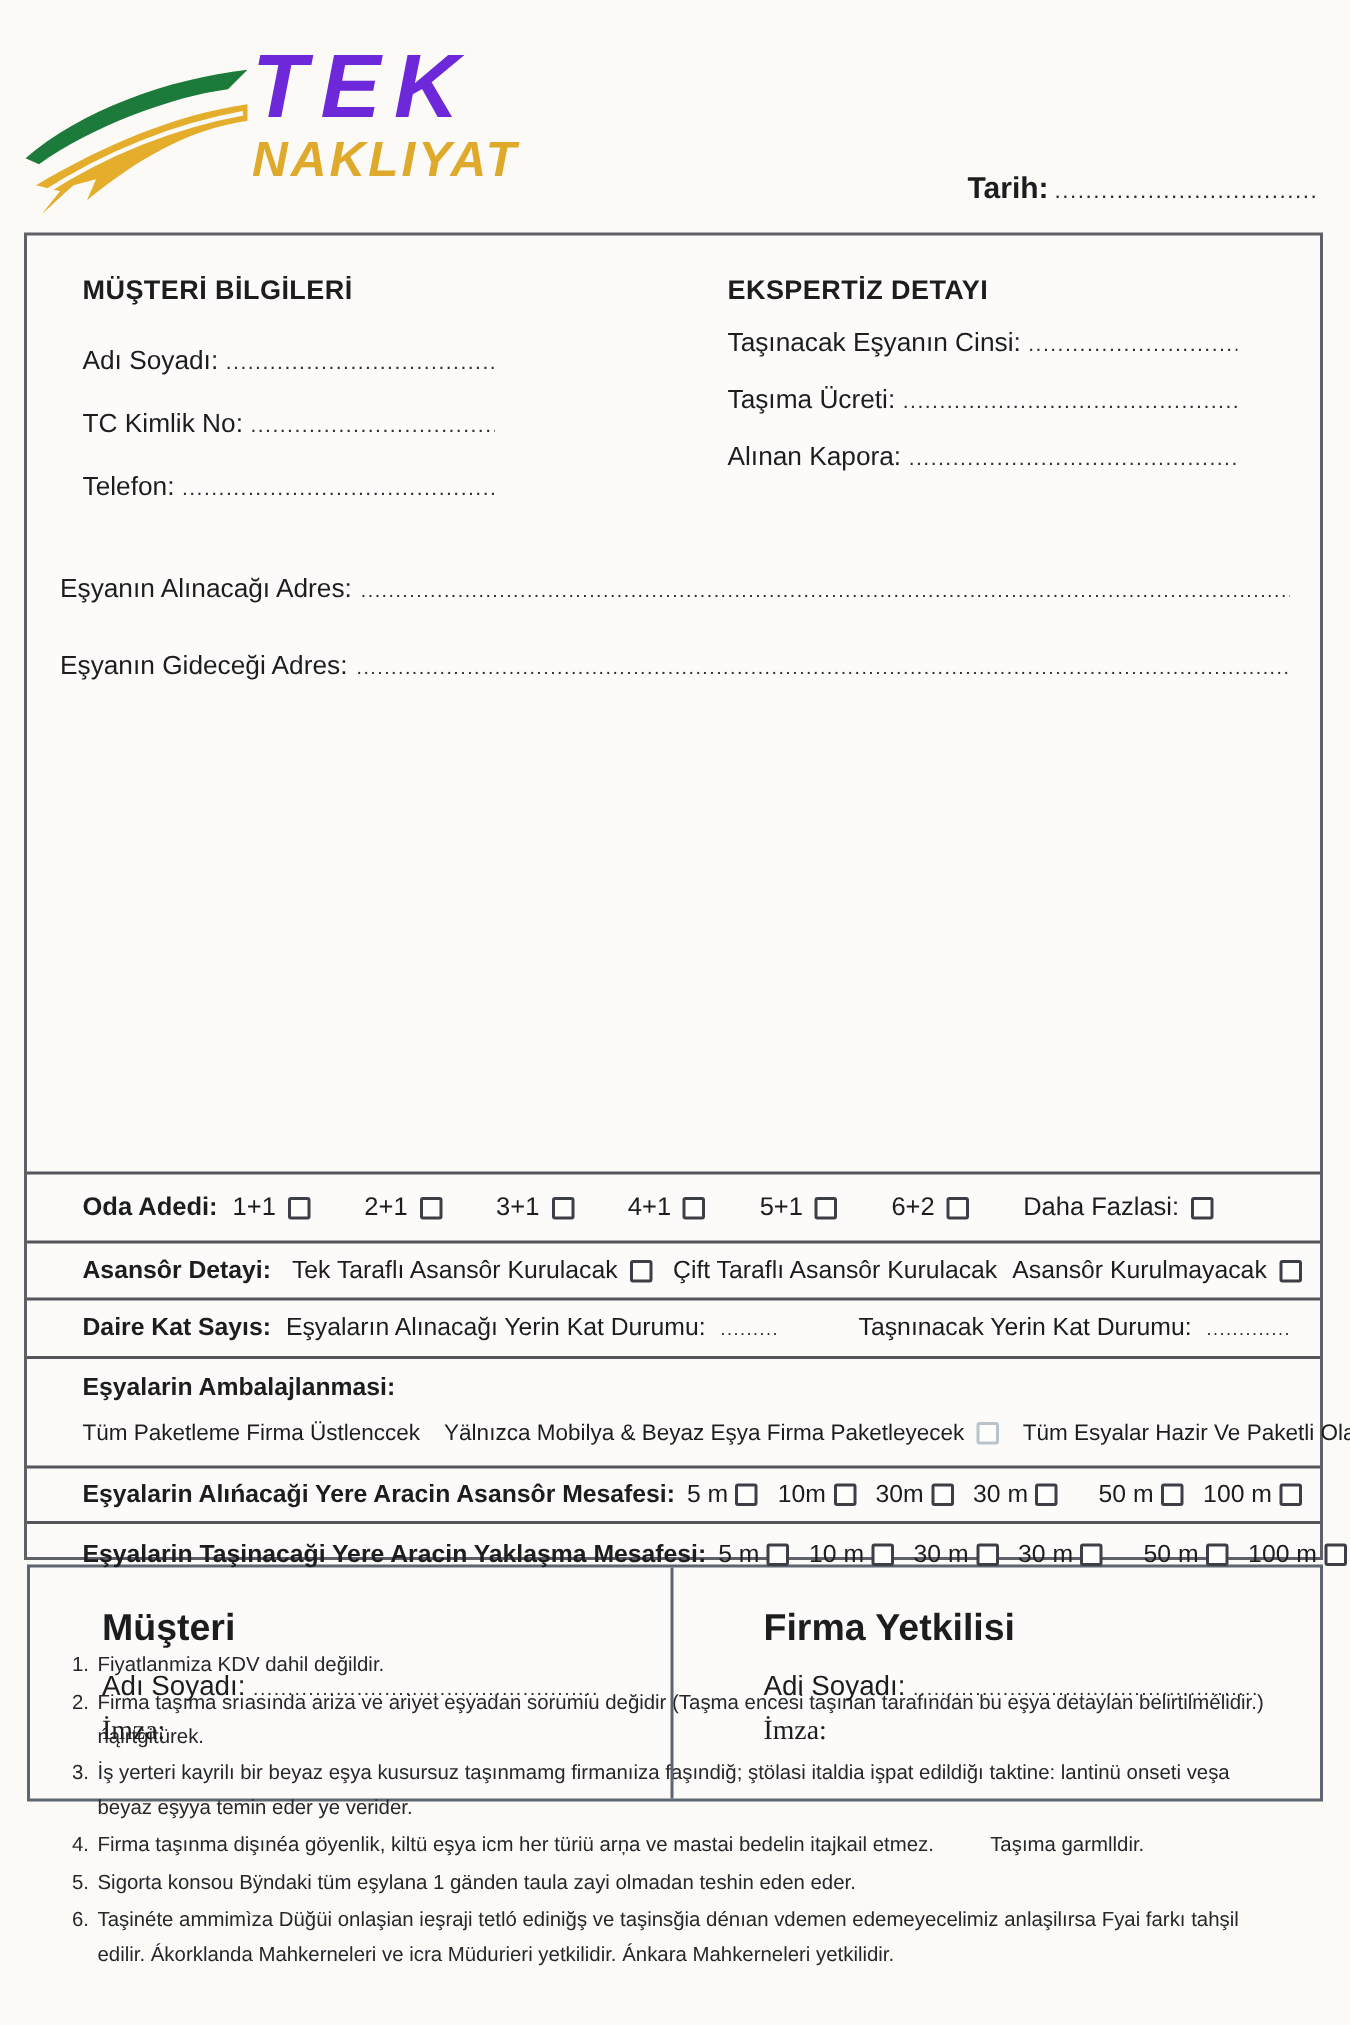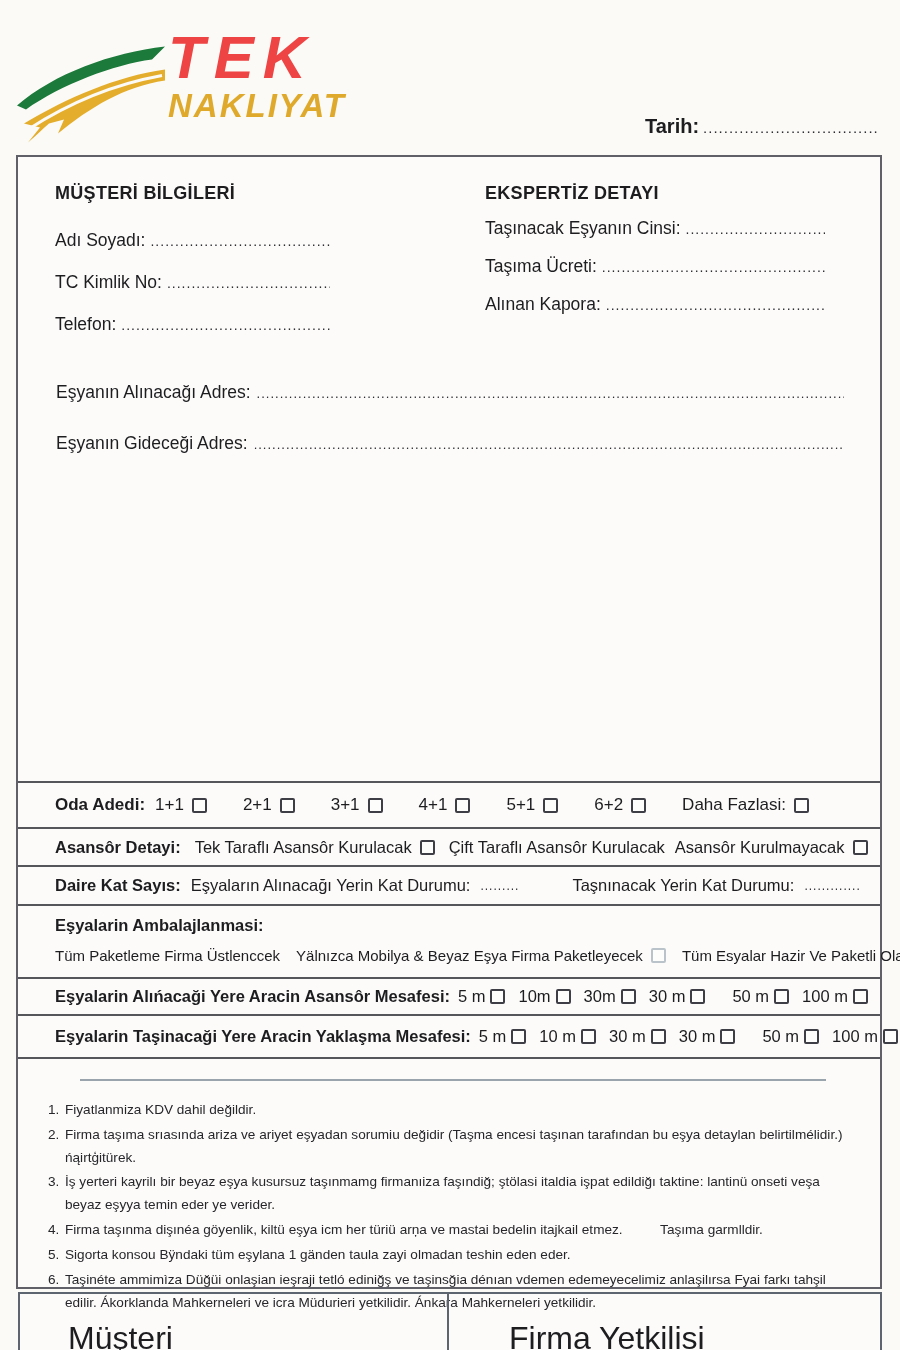--- a/index.html
+++ b/index.html
@@ -15,37 +15,37 @@
   .logo svg { width:150px; height:105px; margin-top:14px; }
   .logo-text { margin-left:2px; }
   .logo-tek { font-size:60px; font-weight:bold; font-style:italic; letter-spacing:9px; line-height:1.0; }
   .logo-nak { font-size:33px; font-weight:bold; font-style:italic; letter-spacing:2px; line-height:1.0; margin-top:1px; }
   .tarih { position:absolute; right:20px; top:115px; width:235px; display:flex; align-items:baseline; }
   .tarih-label { font-size:20px; font-weight:bold; }
   .tarih-dots { flex:1; overflow:hidden; white-space:nowrap; font-size:15px; letter-spacing:1px; color:#2a2a2e; padding-left:4px; }
 
   
   .box { margin:0 18px; border:2px solid #606068; background:#fcfbf9; }
-  .main-box { height:1134px;margin-left:16px; }
+  .main-box { height:885px;margin-left:16px; }
   .sig-box { margin-top:3px; height:158px; display:flex; border-color:#5d6570; }
 
   .dots { overflow:hidden; white-space:nowrap; letter-spacing:1px; color:#2b2b30; }
 
   
   .sec-top { height:335px; display:flex; }
   .sec-top .col-l { width:445px; padding:26px 0 0 37px; }
   .sec-top .col-r { flex:1; padding:26px 0 0 22px; }
   .sec-title { font-size:18px; font-weight:bold; letter-spacing:.3px; margin-bottom:26px; }
   .field { display:flex; align-items:baseline; font-size:17.5px; margin-bottom:20px; }
   .col-l .field { margin-bottom:21px; width:275px; }
   .col-r .sec-title { margin-bottom:14px; }
   .col-r .field { margin-bottom:17px; width:340px; }
   .field .dots { flex:1; font-size:14px; padding-left:5px; }
 
-  .addresses { position:absolute; left:18px; right:18px; top:382px; padding:0 38px; }
+  .addresses { position:absolute; left:18px; right:18px; top:382px; padding:0 22px; }
   .addr-row { display:flex; align-items:baseline; font-size:17.5px; margin-bottom:30px; }
   .addr-row .dots { flex:1; font-size:13px; padding-left:6px; }
 
   
   .row { border-top:2px solid #55555c; display:flex; align-items:center; padding-left:37px; font-size:17px; }
   .row .lbl { font-weight:bold; white-space:nowrap; }
   .cb { display:inline-block; width:15px; height:15px; border:2px solid #3e3e46; border-radius:2px;
         background:#fdfdfc; vertical-align:-2px; margin-left:8px; flex:none; }
   .cb.light { border-color:#b9c3c9; }
   .opt { white-space:nowrap; display:inline-flex; align-items:center; }
@@ -71,39 +71,39 @@
   .sec-terms { border-top:2px solid #55555c; height:274px; padding:12px 22px 0 30px; }
   .inner-line { height:2px; background:#9aa4ac; margin:8px 32px 18px 32px; }
   .term { display:flex; font-size:13.6px; line-height:1.68; color:#27272b; margin-bottom:2px; }
   .term .num { width:17px; flex:none; }
   .term .txt { flex:1; }
 
   
   .sig-col { padding:26px 0 0 48px; }
   .sig-col.left { width:429px; border-right:2px solid #5d6570; }
   .sig-col.right { flex:1; padding-left:60px; }
-  .sig-title { font-size:32px; font-weight:normal; }
+  .sig-title { font-size:25px; font-weight:bold; }
   .sig-field { display:flex; align-items:baseline; font-size:18.5px; margin-top:13px; width:330px; }
   .sig-field .dots { flex:1; font-size:13px; padding-left:5px; }
   .sig-imza { font-size:18.5px; margin-top:9px;font-family:Liberation Serif, serif; }
 </style>
 </head>
 <body>
 
 <div class="page">
 
   <div class="hdr">
     <div class="logo">
       <svg viewBox="0 0 150 98" aria-hidden="true">
         <path d="M1,60 C38,28 96,7 149,1 L136,14 C98,19 45,39 10,64 L1,60 Z" fill="#1c7a3a"></path>
         <path d="M149,24 C100,31 52,52 8,78 L24,82 L12,97 C20,90 26,84 33,78 L48,74 L42,88 C74,62 108,41 149,35 Z" fill="#e4ad2b"></path>
         <path d="M12,84 C55,56 102,38 146,30" stroke="#fbfaf7" stroke-width="3" fill="none"></path>
       </svg>
       <div class="logo-text">
-        <div class="logo-tek" style="color:#ef4444;">TEK</div>
+        <div class="logo-tek" style="color:#6d28d9;">TEK</div>
         <div class="logo-nak" style="color:#dfa92c;">NAKLIYAT</div>
       </div>
     </div>
     <div class="tarih">
       <span class="tarih-label">Tarih:</span>
       <span class="tarih-dots dots">........................................</span>
     </div>
   </div>
 
   <div class="box main-box">

